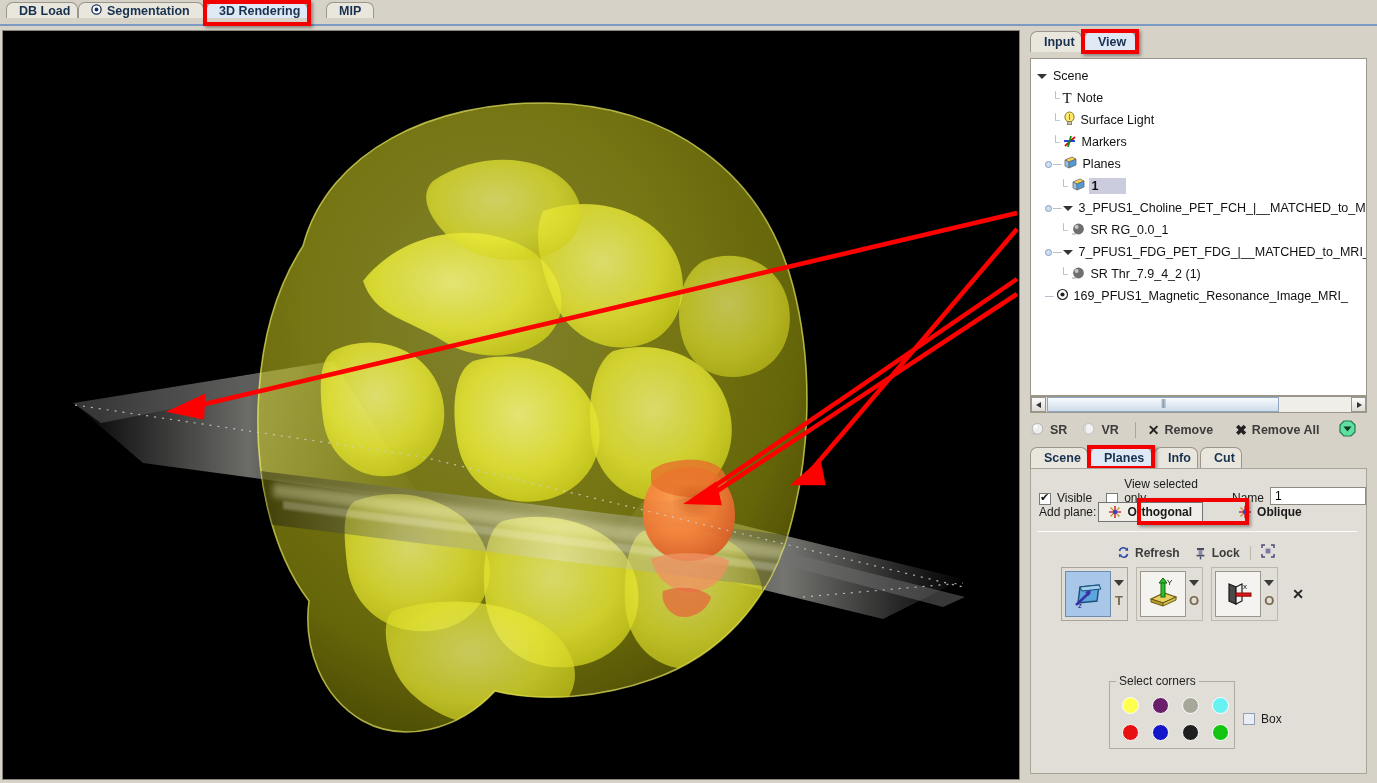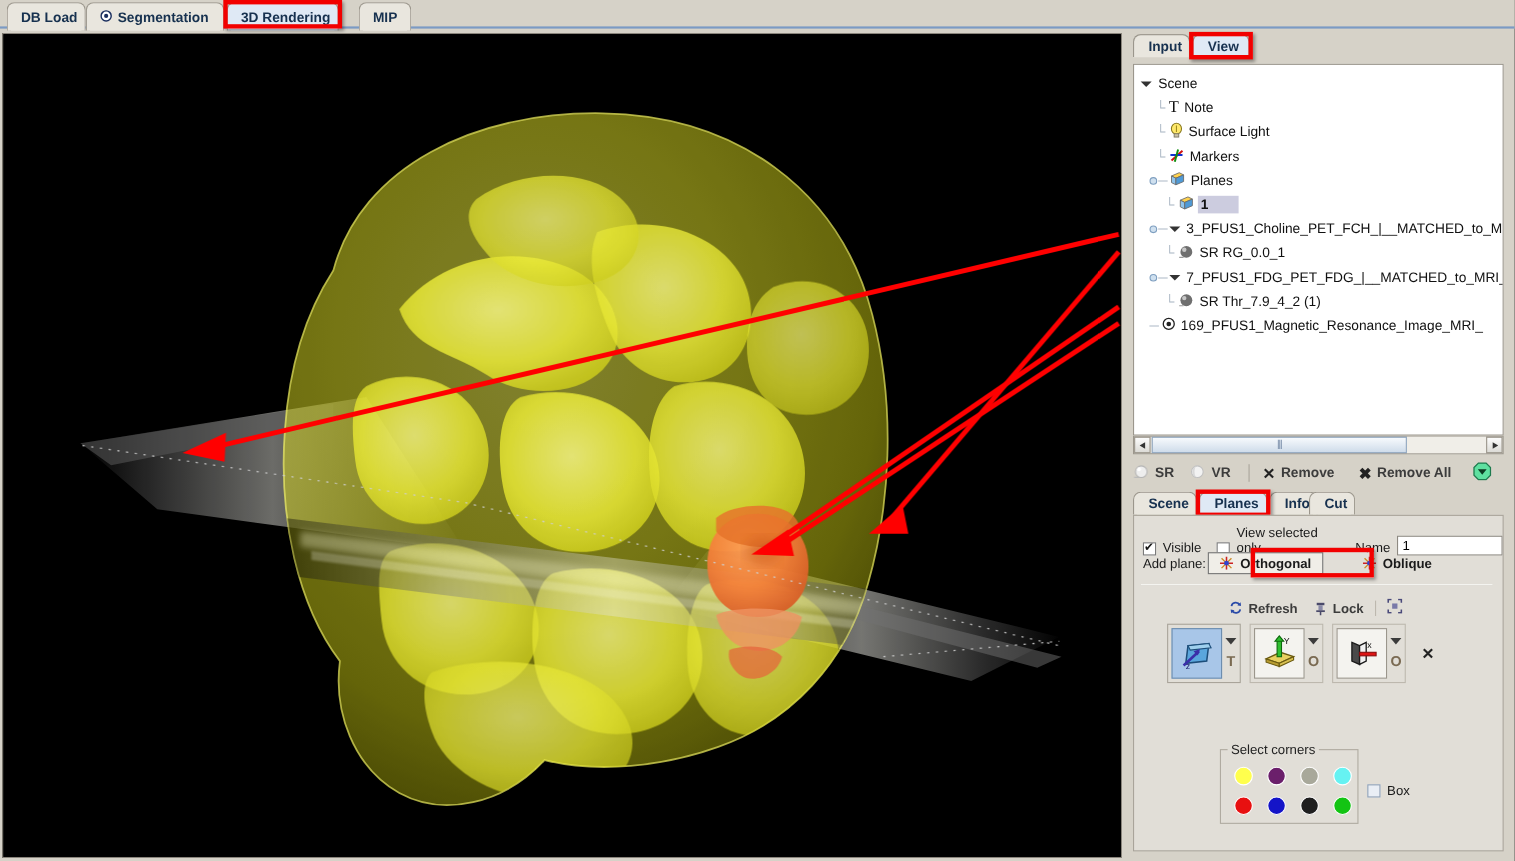--- a/index.html
+++ b/index.html
@@ -14,21 +14,21 @@
     position:relative;
   }
 
   
   #topbar {
     position:absolute; left:0; top:0; width:1377px; height:26px;
     background:#d6d2c8;
     border-bottom:2px solid #7b9ac4;
   }
   .ttab {
-    position:absolute; top:2px; height:26px;
+    position:absolute; top:2px; height:16px;
     display:flex; align-items:center; gap:5px;
     padding:0 12px;
     background:#e9e6de;
     border:1px solid #9b968c;
     border-bottom:none;
     border-radius:7px 7px 0 0;
     font-weight:bold; font-size:12.5px;
     color:#17314f;
     white-space:nowrap;
     cursor:default;
@@ -508,21 +508,21 @@
   <div id="subtabs">
     <div class="ptab" style="left:0px;top:0px;width:58px;">
       <span>Scene</span>
     </div>
     <div class="ptab sel" style="left:60px;top:0px;width:62px;">
       <span>Planes</span>
     </div>
     <div class="ptab" style="left:124px;top:0px;width:44px;">
       <span>Info</span>
     </div>
-    <div class="ptab" style="left:160px;top:0px;width:42px;">
+    <div class="ptab" style="left:170px;top:0px;width:42px;">
       <span>Cut</span>
     </div>
     <div class="redbox" style="left:57px;top:-2px;width:68px;height:25px;"></div>
   </div>
 
   <div id="planespanel">
 
     <div style="position:absolute;left:8px;top:8px;display:flex;align-items:flex-end;gap:6px;">
       <span class="chk on"></span>
       <span>Visible</span>

